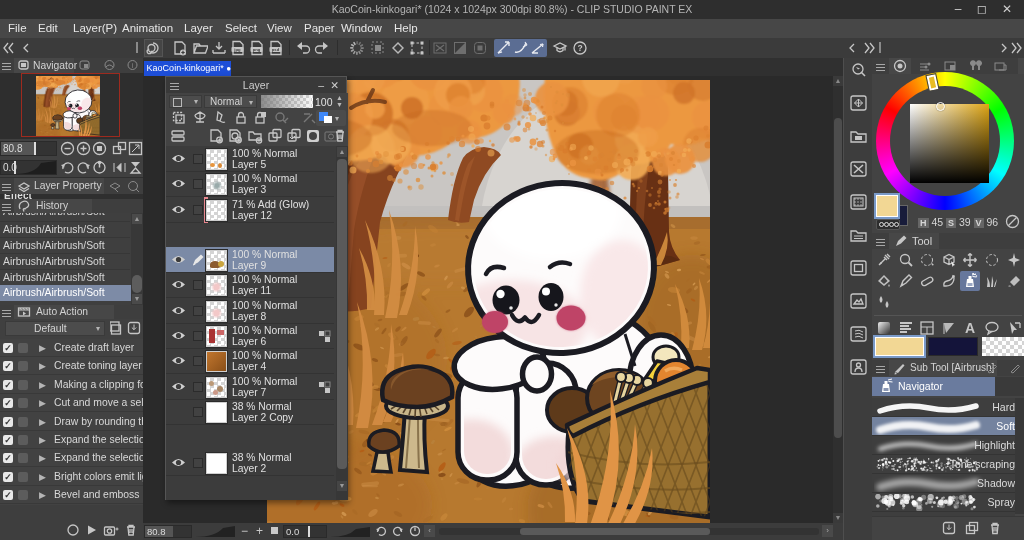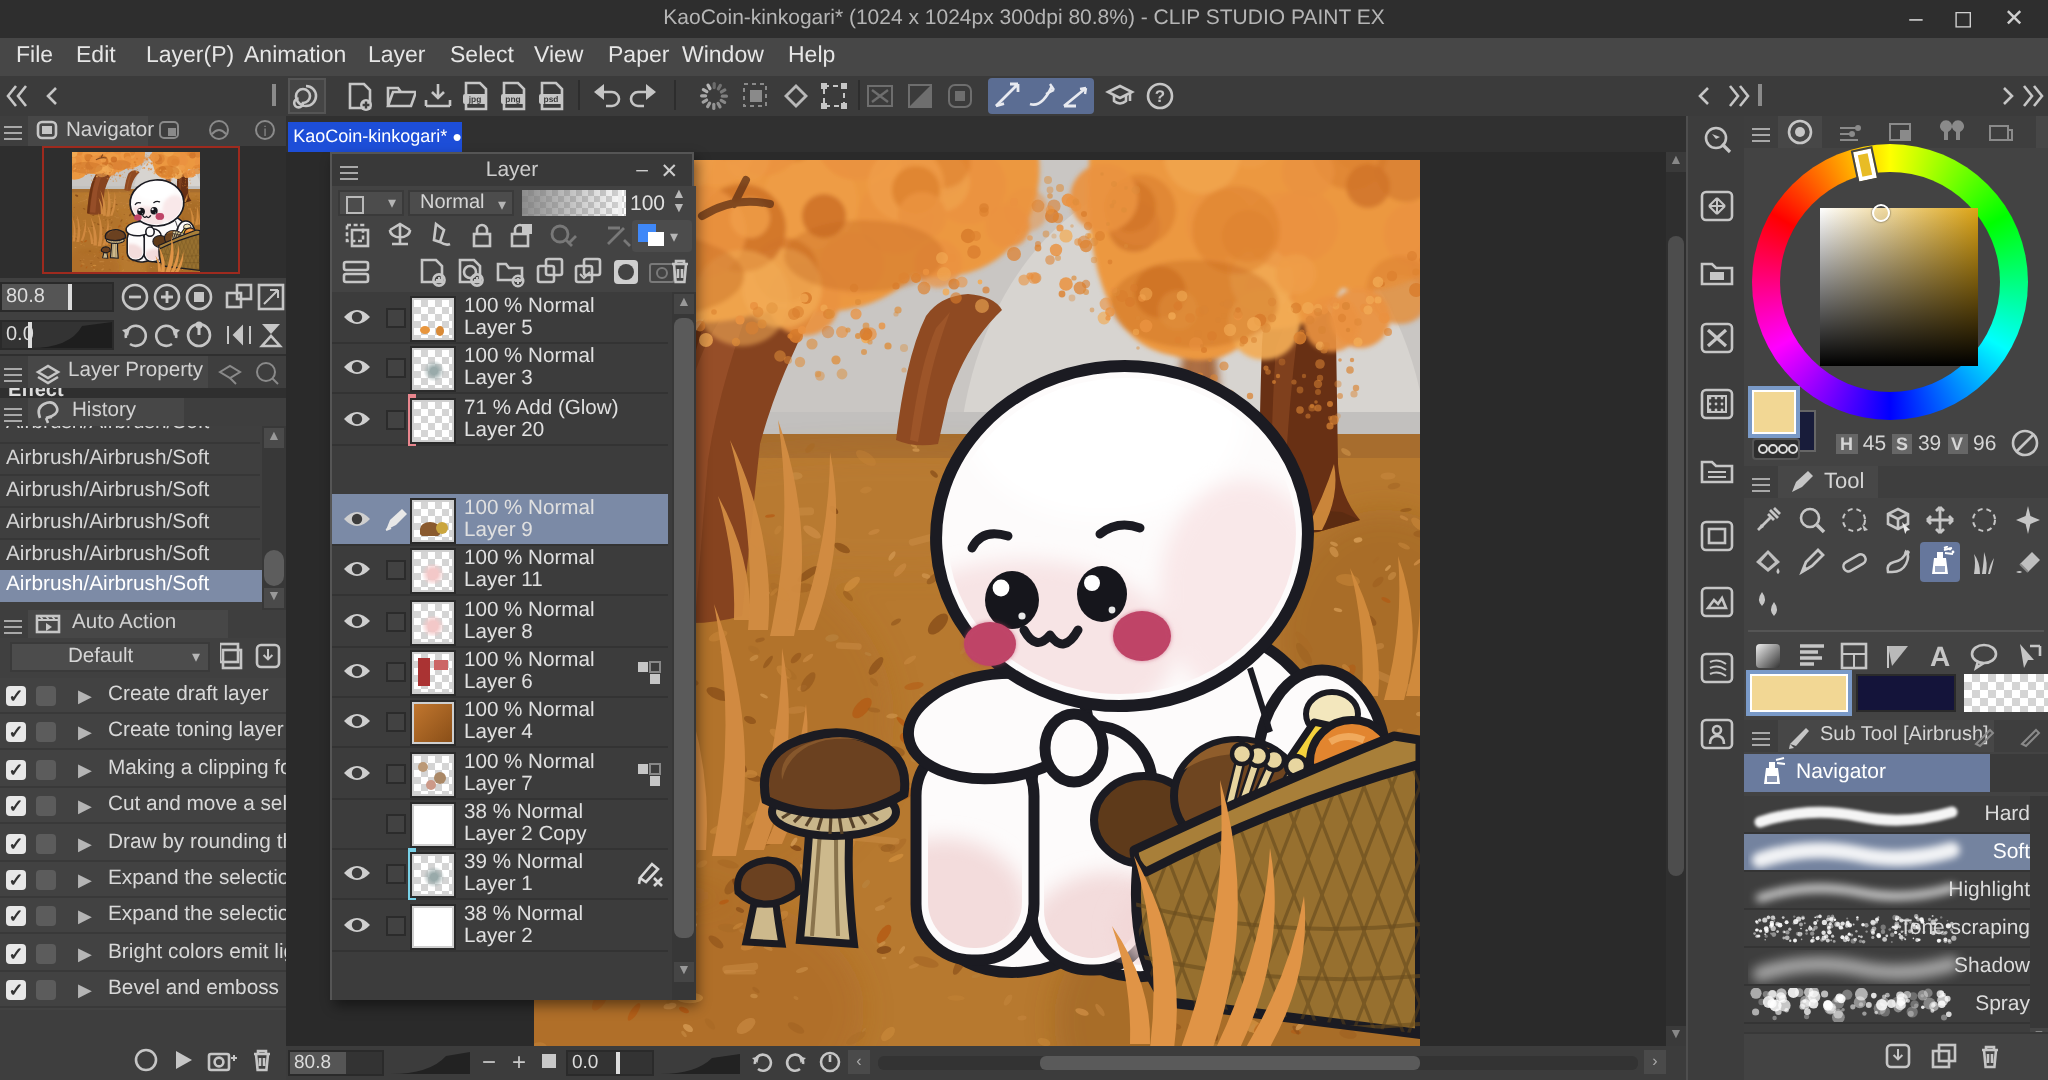--- a/index.html
+++ b/index.html
@@ -1629,21 +1629,21 @@
         </div>
         <div class="lrow" style="top:51px;">
           <span class="eye"><svg width="15" height="11" viewBox="0 0 15 11">
               <path d="M1,5.5 Q7.5,-1.5 14,5.5 Q7.5,12.5 1,5.5 Z" fill="#cfcfcf"></path>
               <circle cx="7.5" cy="5.5" r="2.6" fill="#3c3c3c"></circle>
             </svg></span>
           <span class="cb2"></span>
           <span style="position:absolute;left:38px;top:0;width:4px;height:26px;background:#e9868e"></span>
           <span class="thumb checker" style=""></span>
           <span class="l1">71 % Add (Glow)</span>
-          <span class="l2">Layer 20</span>
+          <span class="l2">Layer 12</span>
         </div>
         <div class="lrow" style="top:101px;background:#7b8aa6;">
           <span class="eye"><svg width="15" height="11" viewBox="0 0 15 11">
               <path d="M1,5.5 Q7.5,-1.5 14,5.5 Q7.5,12.5 1,5.5 Z" fill="#cfcfcf"></path>
               <circle cx="7.5" cy="5.5" r="2.6" fill="#3c3c3c"></circle>
             </svg></span>
           <svg class="abs" style="left:25px;top:6px" width="14" height="14" viewBox="0 0 14 14">
             <path d="M2,12 L4,7 L10,1.5 L12.5,4 L7,9.5 Z" fill="#e8e8e8"></path>
             <path d="M2,12 l2.5-1" stroke="#e8e8e8"></path>
           </svg>
@@ -1723,37 +1723,20 @@
             <rect x="1" y="1" width="5" height="5" fill="#c6c6c6"></rect>
             <rect x="7" y="7" width="5" height="5" fill="#c6c6c6"></rect>
             <rect x="7" y="1" width="5" height="5" fill="none" stroke="#888" stroke-width="1"></rect>
           </svg>
         </div>
         <div class="lrow" style="top:253px;">
           <span class="cb2"></span>
           <span class="thumb" style=""></span>
           <span class="l1">38 % Normal</span>
           <span class="l2">Layer 2 Copy</span>
-        </div>
-        <div class="lrow" style="top:278px;">
-          <span class="eye"><svg width="15" height="11" viewBox="0 0 15 11">
-              <path d="M1,5.5 Q7.5,-1.5 14,5.5 Q7.5,12.5 1,5.5 Z" fill="#cfcfcf"></path>
-              <circle cx="7.5" cy="5.5" r="2.6" fill="#3c3c3c"></circle>
-            </svg></span>
-          <span class="cb2"></span>
-          <span style="position:absolute;left:38px;top:0;width:4px;height:26px;background:#79d2e8"></span>
-          <span class="thumb checker" style="">
-            <i style="position:absolute;left:4px;top:4px;width:12px;height:13px;background:radial-gradient(circle,#9aa 20%,transparent 60%)"></i>
-          </span>
-          <span class="l1">39 % Normal</span>
-          <span class="l2">Layer 1</span>
-          <svg class="abs" style="left:152px;top:6px" width="14" height="14" viewBox="0 0 14 14">
-            <path d="M2,9 L8,2 L11,4.5 L5,11 Z M2,9 l-0.5,3" fill="none" stroke="#d8d8d8" stroke-width="1.3"></path>
-            <path d="M9,9 l4,4 M13,9 l-4,4" stroke="#d8d8d8" stroke-width="1.3"></path>
-          </svg>
         </div>
         <div class="lrow" style="top:304px;">
           <span class="cb2"></span>
           <span class="thumb" style=""></span>
           <span class="l1">38 % Normal</span>
           <span class="l2">Layer 2</span>
           <span class="eye"><svg width="15" height="11" viewBox="0 0 15 11">
               <path d="M1,5.5 Q7.5,-1.5 14,5.5 Q7.5,12.5 1,5.5 Z" fill="#cfcfcf"></path>
               <circle cx="7.5" cy="5.5" r="2.6" fill="#3c3c3c"></circle>
             </svg></span>

